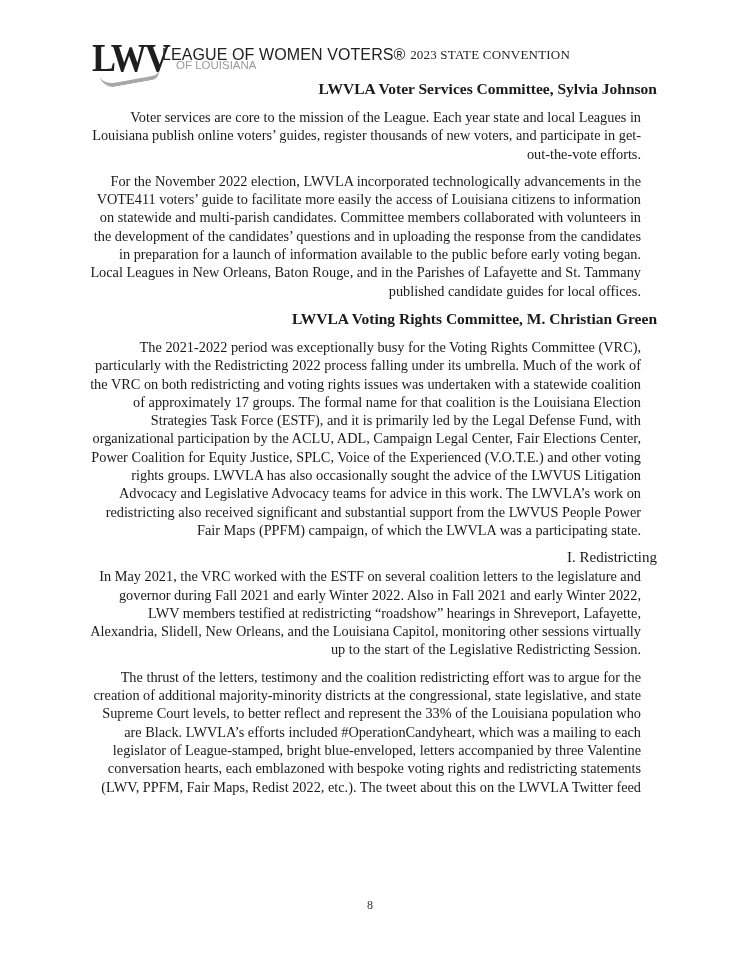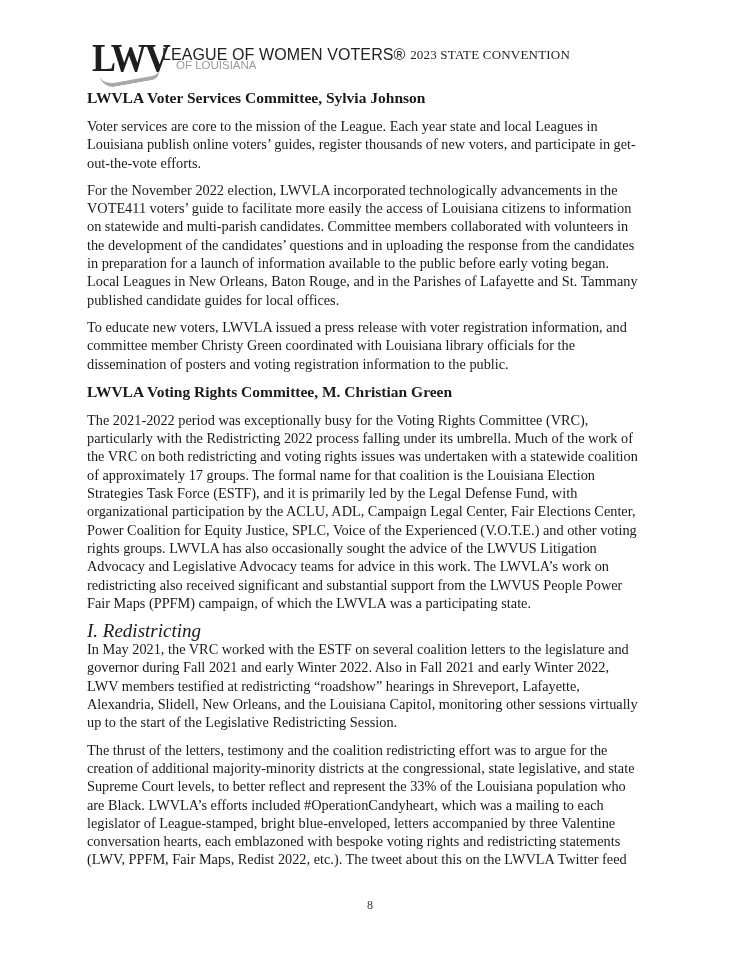--- a/index.html
+++ b/index.html
@@ -30,30 +30,30 @@
       position: absolute; left: 84px; top: 19px;
       font-family: "Liberation Sans", sans-serif; font-size: 11.5px;
       color: #9a9a9a; white-space: nowrap; text-align: right;
     }
     .convention-title {
       position: absolute; right: 94px; top: 47px;
       font-family: "Liberation Serif", serif; font-size: 13px; color: #222;
       letter-spacing: 0.2px;
     }
     .content {
-      position: absolute; left: 87px; top: 88px; width: 570px;
+      position: absolute; left: 87px; top: 79px; width: 570px;
       font-family: "Liberation Serif", serif;
-      font-size: 14.3px; line-height: 18.3px; color: #1a1a1a;
+      font-size: 14.3px; line-height: 18.3px; color: #1a1a1a; text-align: right;
     }
     h2 {
       font-family: "Liberation Serif", serif; font-weight: bold;
       font-size: 15.5px; margin: 0 0 9px 0; line-height: 20px;
     }
     p { margin: 0 16px 9px 0; }
-    .subhead { font-style: italic; margin: 0; font-size: 19px; line-height: 19px; }
+    .subhead { margin: 0; font-size: 15px; line-height: 19px; }
     .page-number {
       position: absolute; left: 0; width: 740px; top: 898px; text-align: center;
       font-family: "Liberation Serif", serif; font-size: 12px; color: #333;
     }
   </style>
 </head>
 <body>
 
 <div class="header">
   <div class="logo">
@@ -63,21 +63,20 @@
     <span class="logo-line2">OF LOUISIANA</span>
   </div>
   <div class="convention-title">2023 STATE CONVENTION</div>
 </div>
 
 <div class="content">
   <section>
     <h2>LWVLA Voter Services Committee, Sylvia Johnson</h2>
     <p>Voter services are core to the mission of the League.  Each year state and local Leagues in Louisiana publish online voters’ guides, register thousands of new voters, and participate in get-out-the-vote efforts.</p>
     <p>For the November 2022 election, LWVLA incorporated technologically advancements in the VOTE411 voters’ guide to facilitate more easily the access of Louisiana citizens to information on statewide and multi-parish candidates.  Committee members collaborated with volunteers in the development of the candidates’ questions and in uploading the response from the candidates in preparation for a launch of information available to the public before early voting began.  Local Leagues in New Orleans, Baton Rouge, and in the Parishes of Lafayette and St. Tammany published candidate guides for local offices.</p>
-    <p>To educate new voters, LWVLA issued a press release with voter registration information, and committee member Christy Green coordinated with Louisiana library officials for the dissemination of posters and voting registration information to the public.</p>
   </section>
 
   <section>
     <h2>LWVLA Voting Rights Committee, M. Christian Green</h2>
     <p>The 2021-2022 period was exceptionally busy for the Voting Rights Committee (VRC), particularly with the Redistricting 2022 process falling under its umbrella.  Much of the work of the VRC on both redistricting and voting rights issues was undertaken with a statewide coalition of approximately 17 groups. The formal name for that coalition is the Louisiana Election Strategies Task Force (ESTF), and it is primarily led by the Legal Defense Fund, with organizational participation by the ACLU, ADL, Campaign Legal Center, Fair Elections Center, Power Coalition for Equity Justice, SPLC, Voice of the Experienced (V.O.T.E.) and other voting rights groups. LWVLA has also occasionally sought the advice of the LWVUS Litigation Advocacy and Legislative Advocacy teams for advice in this work. The LWVLA’s work on redistricting also received significant and substantial support from the LWVUS People Power Fair Maps (PPFM) campaign, of which the LWVLA was a participating state.</p>
     <div class="subhead">I. Redistricting</div>
     <p>In May 2021, the VRC worked with the ESTF on several coalition letters to the legislature and governor during Fall 2021 and early Winter 2022. Also in Fall 2021 and early Winter 2022, LWV members testified at redistricting “roadshow” hearings in Shreveport, Lafayette, Alexandria, Slidell, New Orleans, and the Louisiana Capitol, monitoring other sessions virtually up to the start of the Legislative Redistricting Session.</p>
     <p>The thrust of the letters, testimony and the coalition redistricting effort was to argue for the creation of additional majority-minority districts at the congressional, state legislative, and state Supreme Court levels, to better reflect and represent the 33% of the Louisiana population who are Black.  LWVLA’s efforts included #OperationCandyheart, which was a mailing to each legislator of League-stamped, bright blue-enveloped, letters accompanied by three Valentine conversation hearts, each emblazoned with bespoke voting rights and redistricting statements (LWV, PPFM, Fair Maps, Redist 2022, etc.).  The tweet about this on the LWVLA Twitter feed</p>
   </section>
 </div>

